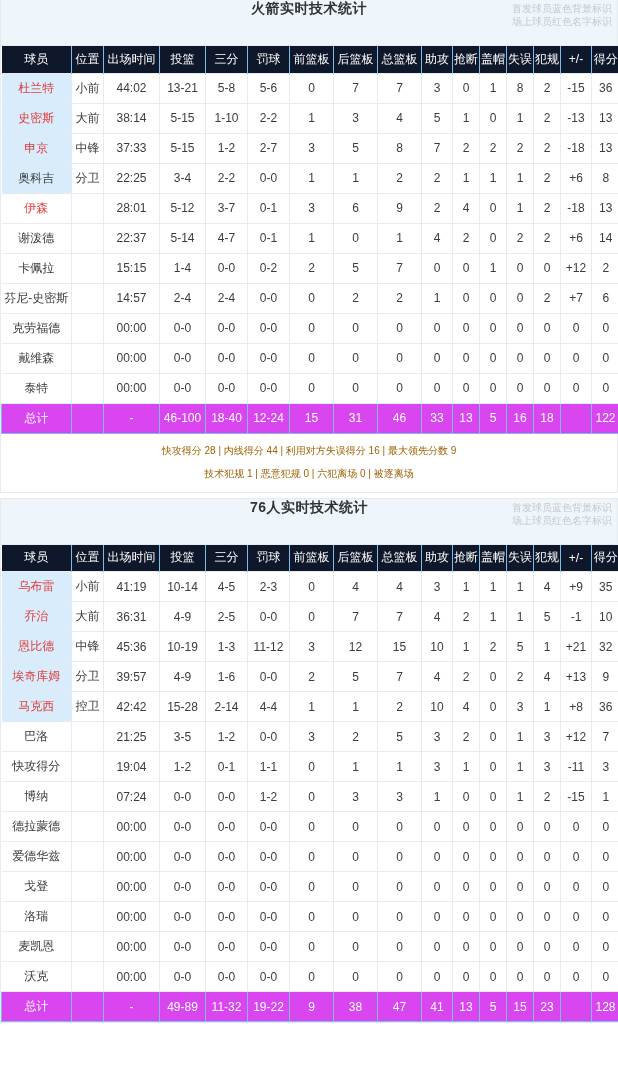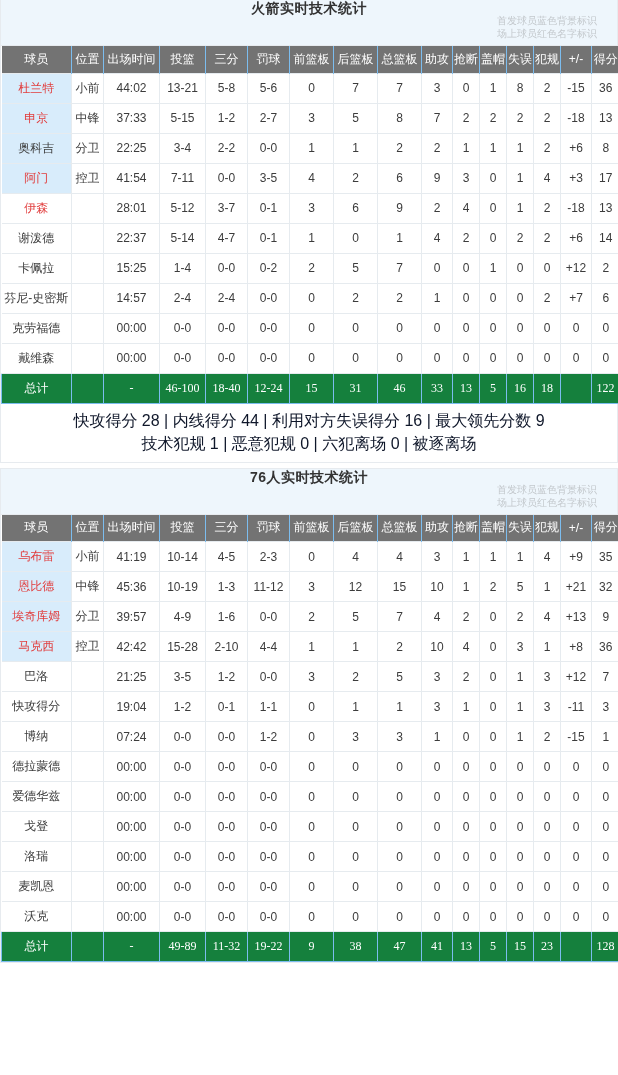--- a/index.html
+++ b/index.html
@@ -11,45 +11,44 @@
   .page { width:618px; }
   .stats-block { width:618px; border:1px solid #e7ebef; border-top:none; }
   .stats-block + .stats-block { margin-top:5px; border-top:1px solid #e7ebef; }
   .title-band {
     position:relative; height:46px; background:#eef6fc;
     border-bottom:1px solid #e7ebef;
     display:flex; align-items:flex-start; justify-content:center;
   }
   .block-title { font-size:14px; font-weight:bold; color:#333; letter-spacing:.5px; }
   .legend {
-    position:absolute; right:20px; top:2px; text-align:right;
-    font-size:10px; line-height:13px; color:#c3c8cc;margin-top:12px;
+    position:absolute; right:5px; top:2px; text-align:right;
+    font-size:10px; line-height:13px; color:#c3c8cc;
   }
   table { border-collapse:collapse; table-layout:fixed; width:618px; }
   thead th {
-    background:#737373; color:#fff; font-weight:normal; font-size:12px;
+    background:#0f172a; color:#fff; font-weight:normal; font-size:12px;
     height:27px; text-align:center; overflow:hidden; white-space:nowrap;
     border-right:1px solid #7cbdef;
   }
   thead th:last-child { border-right:none; }
   tbody td {
     height:30px; text-align:center; font-size:12px; color:#3c3c3c;
     background:#fff; border:1px solid #e6ebef; overflow:hidden; white-space:nowrap;
   }
   tbody td:first-child { border-left:none; }
   tbody td:last-child { border-right:none; }
   td.starter { background:#d8ecfb; }
   td.oncourt { color:#e13c3c; }
   tr.total-row td {
-    background:#15803d; color:#fff; border:1px solid #7cbdef;
+    background:#d946ef; color:#fff; border:1px solid #7cbdef;
     border-top:1px solid #fff;
-    font-family:Liberation Serif, serif;
   }
   .stats-footer {
-    text-align:center; font-size:16px; color:#0f172a;
+    text-align:center; font-size:10px; color:#a16207;
     line-height:23px; padding:5px 0 7px;
   }
 </style>
 </head>
 <body>
 
 <div class="page">
 
   <div class="stats-block">
     <div class="title-band">
@@ -111,20 +110,38 @@
             <td>7</td>
             <td>3</td>
             <td>0</td>
             <td>1</td>
             <td>8</td>
             <td>2</td>
             <td>-15</td>
             <td>36</td>
           </tr>
           <tr>
+            <td class="starter oncourt">史密斯</td>
+            <td>大前</td>
+            <td>38:14</td>
+            <td>5-15</td>
+            <td>1-10</td>
+            <td>2-2</td>
+            <td>1</td>
+            <td>3</td>
+            <td>4</td>
+            <td>5</td>
+            <td>1</td>
+            <td>0</td>
+            <td>1</td>
+            <td>2</td>
+            <td>-13</td>
+            <td>13</td>
+          </tr>
+          <tr>
             <td class="starter oncourt">申京</td>
             <td>中锋</td>
             <td>37:33</td>
             <td>5-15</td>
             <td>1-2</td>
             <td>2-7</td>
             <td>3</td>
             <td>5</td>
             <td>8</td>
             <td>7</td>
@@ -147,38 +164,20 @@
             <td>2</td>
             <td>2</td>
             <td>1</td>
             <td>1</td>
             <td>1</td>
             <td>2</td>
             <td>+6</td>
             <td>8</td>
           </tr>
           <tr>
-            <td class="starter oncourt">阿门</td>
-            <td>控卫</td>
-            <td>41:54</td>
-            <td>7-11</td>
-            <td>0-0</td>
-            <td>3-5</td>
-            <td>4</td>
-            <td>2</td>
-            <td>6</td>
-            <td>9</td>
-            <td>3</td>
-            <td>0</td>
-            <td>1</td>
-            <td>4</td>
-            <td>+3</td>
-            <td>17</td>
-          </tr>
-          <tr>
             <td class="oncourt">伊森</td>
             <td></td>
             <td>28:01</td>
             <td>5-12</td>
             <td>3-7</td>
             <td>0-1</td>
             <td>3</td>
             <td>6</td>
             <td>9</td>
             <td>2</td>
@@ -203,21 +202,21 @@
             <td>2</td>
             <td>0</td>
             <td>2</td>
             <td>2</td>
             <td>+6</td>
             <td>14</td>
           </tr>
           <tr>
             <td>卡佩拉</td>
             <td></td>
-            <td>15:25</td>
+            <td>15:15</td>
             <td>1-4</td>
             <td>0-0</td>
             <td>0-2</td>
             <td>2</td>
             <td>5</td>
             <td>7</td>
             <td>0</td>
             <td>0</td>
             <td>1</td>
             <td>0</td>
@@ -256,20 +255,38 @@
             <td>0</td>
             <td>0</td>
             <td>0</td>
             <td>0</td>
             <td>0</td>
             <td>0</td>
             <td>0</td>
           </tr>
           <tr>
             <td>戴维森</td>
+            <td></td>
+            <td>00:00</td>
+            <td>0-0</td>
+            <td>0-0</td>
+            <td>0-0</td>
+            <td>0</td>
+            <td>0</td>
+            <td>0</td>
+            <td>0</td>
+            <td>0</td>
+            <td>0</td>
+            <td>0</td>
+            <td>0</td>
+            <td>0</td>
+            <td>0</td>
+          </tr>
+          <tr>
+            <td>泰特</td>
             <td></td>
             <td>00:00</td>
             <td>0-0</td>
             <td>0-0</td>
             <td>0-0</td>
             <td>0</td>
             <td>0</td>
             <td>0</td>
             <td>0</td>
             <td>0</td>
@@ -365,20 +382,38 @@
             <td>4</td>
             <td>3</td>
             <td>1</td>
             <td>1</td>
             <td>1</td>
             <td>4</td>
             <td>+9</td>
             <td>35</td>
           </tr>
           <tr>
+            <td class="starter oncourt">乔治</td>
+            <td>大前</td>
+            <td>36:31</td>
+            <td>4-9</td>
+            <td>2-5</td>
+            <td>0-0</td>
+            <td>0</td>
+            <td>7</td>
+            <td>7</td>
+            <td>4</td>
+            <td>2</td>
+            <td>1</td>
+            <td>1</td>
+            <td>5</td>
+            <td>-1</td>
+            <td>10</td>
+          </tr>
+          <tr>
             <td class="starter oncourt">恩比德</td>
             <td>中锋</td>
             <td>45:36</td>
             <td>10-19</td>
             <td>1-3</td>
             <td>11-12</td>
             <td>3</td>
             <td>12</td>
             <td>15</td>
             <td>10</td>
@@ -405,21 +440,21 @@
             <td>2</td>
             <td>4</td>
             <td>+13</td>
             <td>9</td>
           </tr>
           <tr>
             <td class="starter oncourt">马克西</td>
             <td>控卫</td>
             <td>42:42</td>
             <td>15-28</td>
-            <td>2-10</td>
+            <td>2-14</td>
             <td>4-4</td>
             <td>1</td>
             <td>1</td>
             <td>2</td>
             <td>10</td>
             <td>4</td>
             <td>0</td>
             <td>3</td>
             <td>1</td>
             <td>+8</td>

